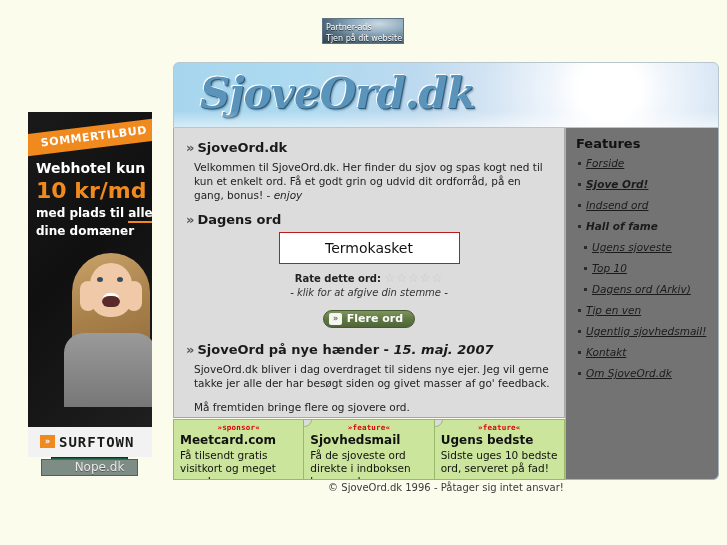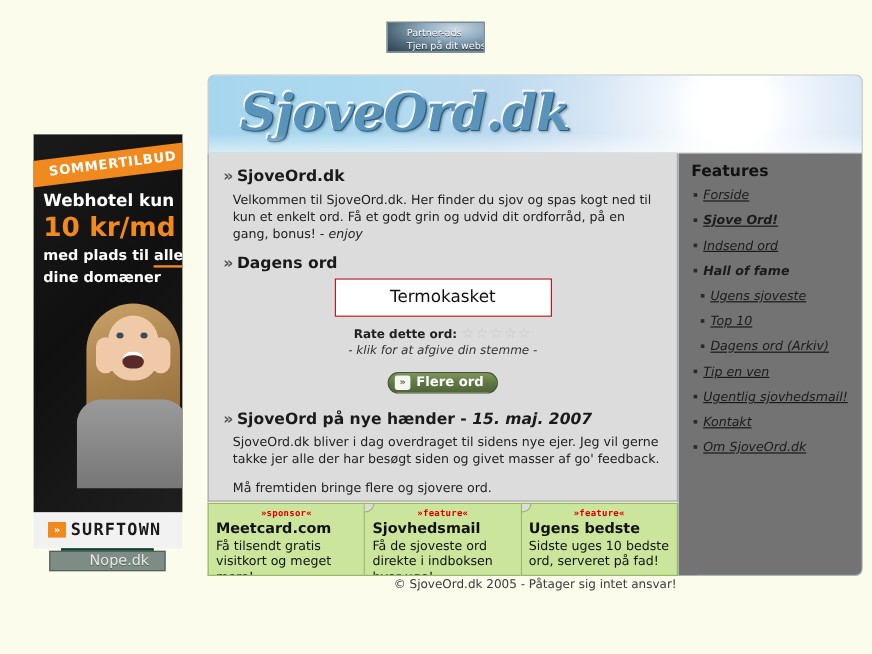--- a/index.html
+++ b/index.html
@@ -27,21 +27,21 @@
     background:
       radial-gradient(ellipse at 70% 20%, #c9d9e4 0%, #8fa9bd 35%, #4d6878 70%, #2d4250 100%);
     border: 1px solid #5d7382;
     overflow: hidden;
     box-sizing: border-box;
   }
   #partner-banner .pb-line {
     color: #ffffff;
     font-size: 8px;
     line-height: 11px;
-    padding-left: 16px;
+    padding-left: 3px;
     text-shadow: 0 1px 0 rgba(0,0,0,.6);
     white-space: nowrap;
     font-family: "DejaVu Sans", "Liberation Sans", sans-serif;
   }
   #partner-banner .pb-l1 { margin-top: 3px; }
   #partner-banner .pb-l2 { }
 
   
   #left-col {
     position: absolute;
@@ -594,14 +594,14 @@
       <div class="promo">
         <div class="notch"></div>
         <div class="tag">»feature«</div>
         <div class="ptitle">Ugens bedste</div>
         <div class="ptext">Sidste uges 10 bedste ord, serveret på fad!</div>
       </div>
     </div>
 
   </div>
 
-  <div id="footer">© SjoveOrd.dk 2005 - Påtager sig intet ansvar!</div>
+  <div id="footer">© SjoveOrd.dk 1996 - Påtager sig intet ansvar!</div>
 </div>
 
 </body></html>

